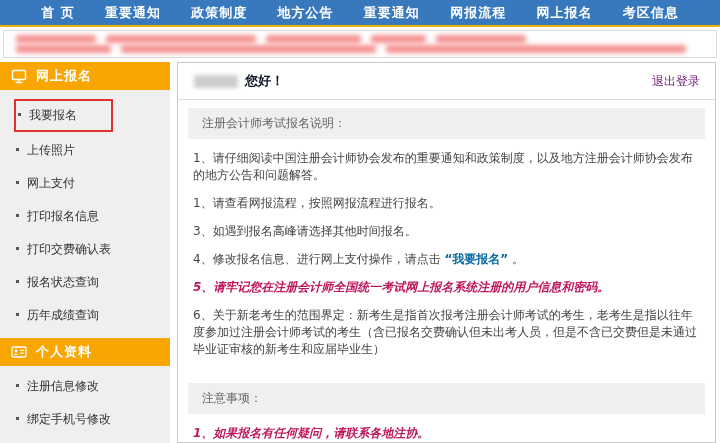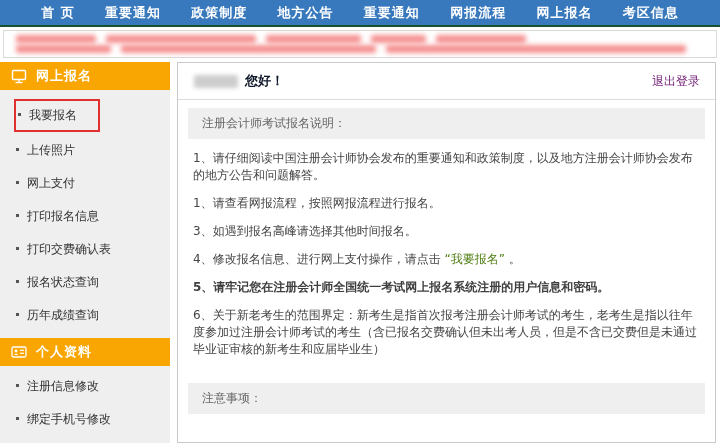--- a/index.html
+++ b/index.html
@@ -1,20 +1,20 @@
 <!DOCTYPE html>
 <html><head>
 <meta charset="utf-8">
 <style>
   * { margin:0; padding:0; box-sizing:border-box; }
   html,body { width:720px; height:443px; overflow:hidden; background:#fff;
     font-family:"DejaVu Sans","Liberation Sans",sans-serif; }
 
   
-  .topnav { height:27px; background:#3879BD; border-bottom:2px solid #14532d;
+  .topnav { height:27px; background:#3879BD; border-bottom:2px solid #eab308;
     display:flex; justify-content:space-around; align-items:center; padding:0 26px; }
   .topnav a { color:#fff; font-size:13px; font-weight:bold; text-decoration:none;
     letter-spacing:1px; cursor:pointer; white-space:nowrap; }
 
   
   .notice-banner { margin:3px 3px 4px 3px; border:1px solid #D9D9D9; background:#fff;
     padding:4px 12px; height:28px; display:flex; flex-direction:column; justify-content:space-between; }
   .red-line { display:flex; gap:10px; height:8px; }
   .red-seg { height:8px; background:#F26A6A; border-radius:2px; filter:blur(2.5px); opacity:.75; }
 
@@ -22,39 +22,39 @@
   .layout { display:flex; height:381px; }
   .sidebar { width:170px; background:#EFEFEF; flex:none; }
   .side-header { height:28px; background:#F9A602; color:#fff; font-size:13px; font-weight:bold;
     display:flex; align-items:center; gap:9px; padding-left:11px; letter-spacing:1px; }
   .side-header svg { flex:none; }
   .side-list { list-style:none; padding:4px 0 6px 0; }
   .side-item { font-size:12px; color:#333; margin:0 0 0 14px; padding:8px 0 8px 13px;
     position:relative; cursor:pointer; }
   .side-item::before { content:""; position:absolute; left:2px; top:14px; width:3px; height:3px;
     background:#555; }
-  .side-item.highlighted { border:2px solid #E03030; width:86px; margin-top:5px; margin-bottom:2px;
+  .side-item.highlighted { border:2px solid #E03030; width:99px; margin-top:5px; margin-bottom:2px;
     padding:6px 0 6px 13px; }
   .side-item.highlighted::before { top:12px; }
 
   
   .main-panel { flex:1; margin:0 4px 0 7px; background:#fff; border:1px solid #C9C9C9;
     overflow:hidden; }
   .greeting-row { display:flex; justify-content:space-between; align-items:center;
     padding:9px 15px 9px 16px; border-bottom:1px solid #DCDCDC; }
   .greeting-left { display:flex; align-items:center; gap:7px; }
   .redacted-name { width:44px; height:13px; background:#CDCDCD; filter:blur(2px); border-radius:2px; }
   .greeting-text { font-size:13px; font-weight:bold; color:#0f172a; }
   .logout { font-size:12px; color:#701a75; cursor:pointer; text-decoration:none; }
 
   .section-bar { margin:8px 10px 0 10px; background:#EFEFEF; padding:7px 14px;
     font-size:12px; font-weight:normal; color:#666; }
   .para { font-size:12px; line-height:17px; color:#444; margin:11px 15px 0 15px; }
-  .para.red { color:#404040; font-weight:bold; }
-  .red-strong { color:#4d7c0f; font-weight:normal; }
+  .para.red { color:#be185d; font-weight:bold;font-style:italic; }
+  .red-strong { color:#0369a1; font-weight:bold; }
   .notes-bar { margin-top:25px; }
 </style>
 </head>
 <body>
 
 <div class="topnav">
   <a>首 页</a>
   <a>重要通知</a>
   <a>政策制度</a>
   <a>地方公告</a>
@@ -136,15 +136,16 @@
     <div class="section-bar">注册会计师考试报名说明：</div>
 
     <p class="para">1、请仔细阅读中国注册会计师协会发布的重要通知和政策制度，以及地方注册会计师协会发布的地方公告和问题解答。</p>
     <p class="para">1、请查看网报流程，按照网报流程进行报名。</p>
     <p class="para">3、如遇到报名高峰请选择其他时间报名。</p>
     <p class="para"><span>4、修改报名信息、进行网上支付操作，请点击 </span><span class="red-strong">“我要报名”</span><span> 。</span></p>
     <p class="para red">5、请牢记您在注册会计师全国统一考试网上报名系统注册的用户信息和密码。</p>
     <p class="para">6、关于新老考生的范围界定：新考生是指首次报考注册会计师考试的考生，老考生是指以往年度参加过注册会计师考试的考生（含已报名交费确认但未出考人员，但是不含已交费但是未通过毕业证审核的新考生和应届毕业生）</p>
 
     <div class="section-bar notes-bar">注意事项：</div>
+    <p class="para red">1、如果报名有任何疑问，请联系各地注协。</p>
 
   </div>
 </div>
 
 </body></html>

